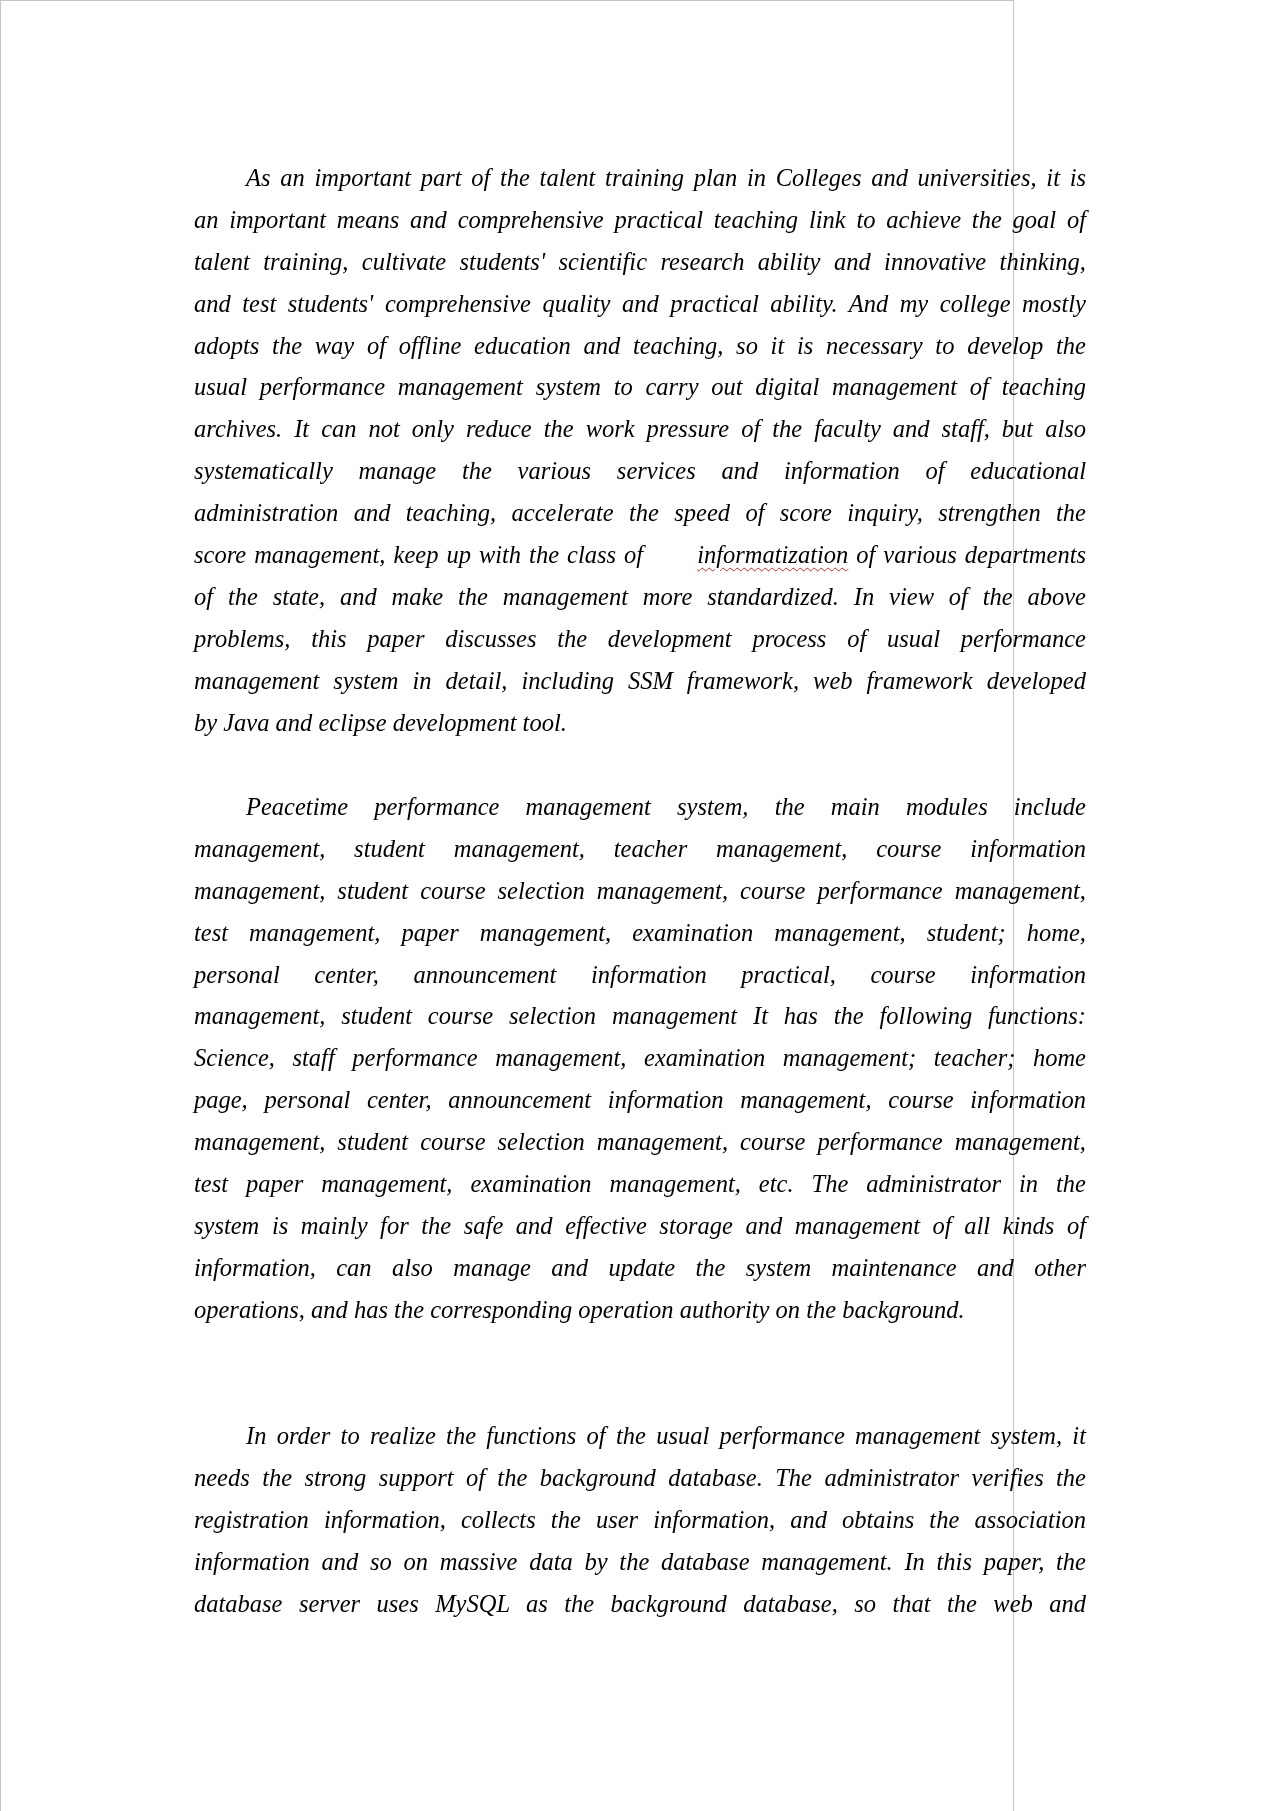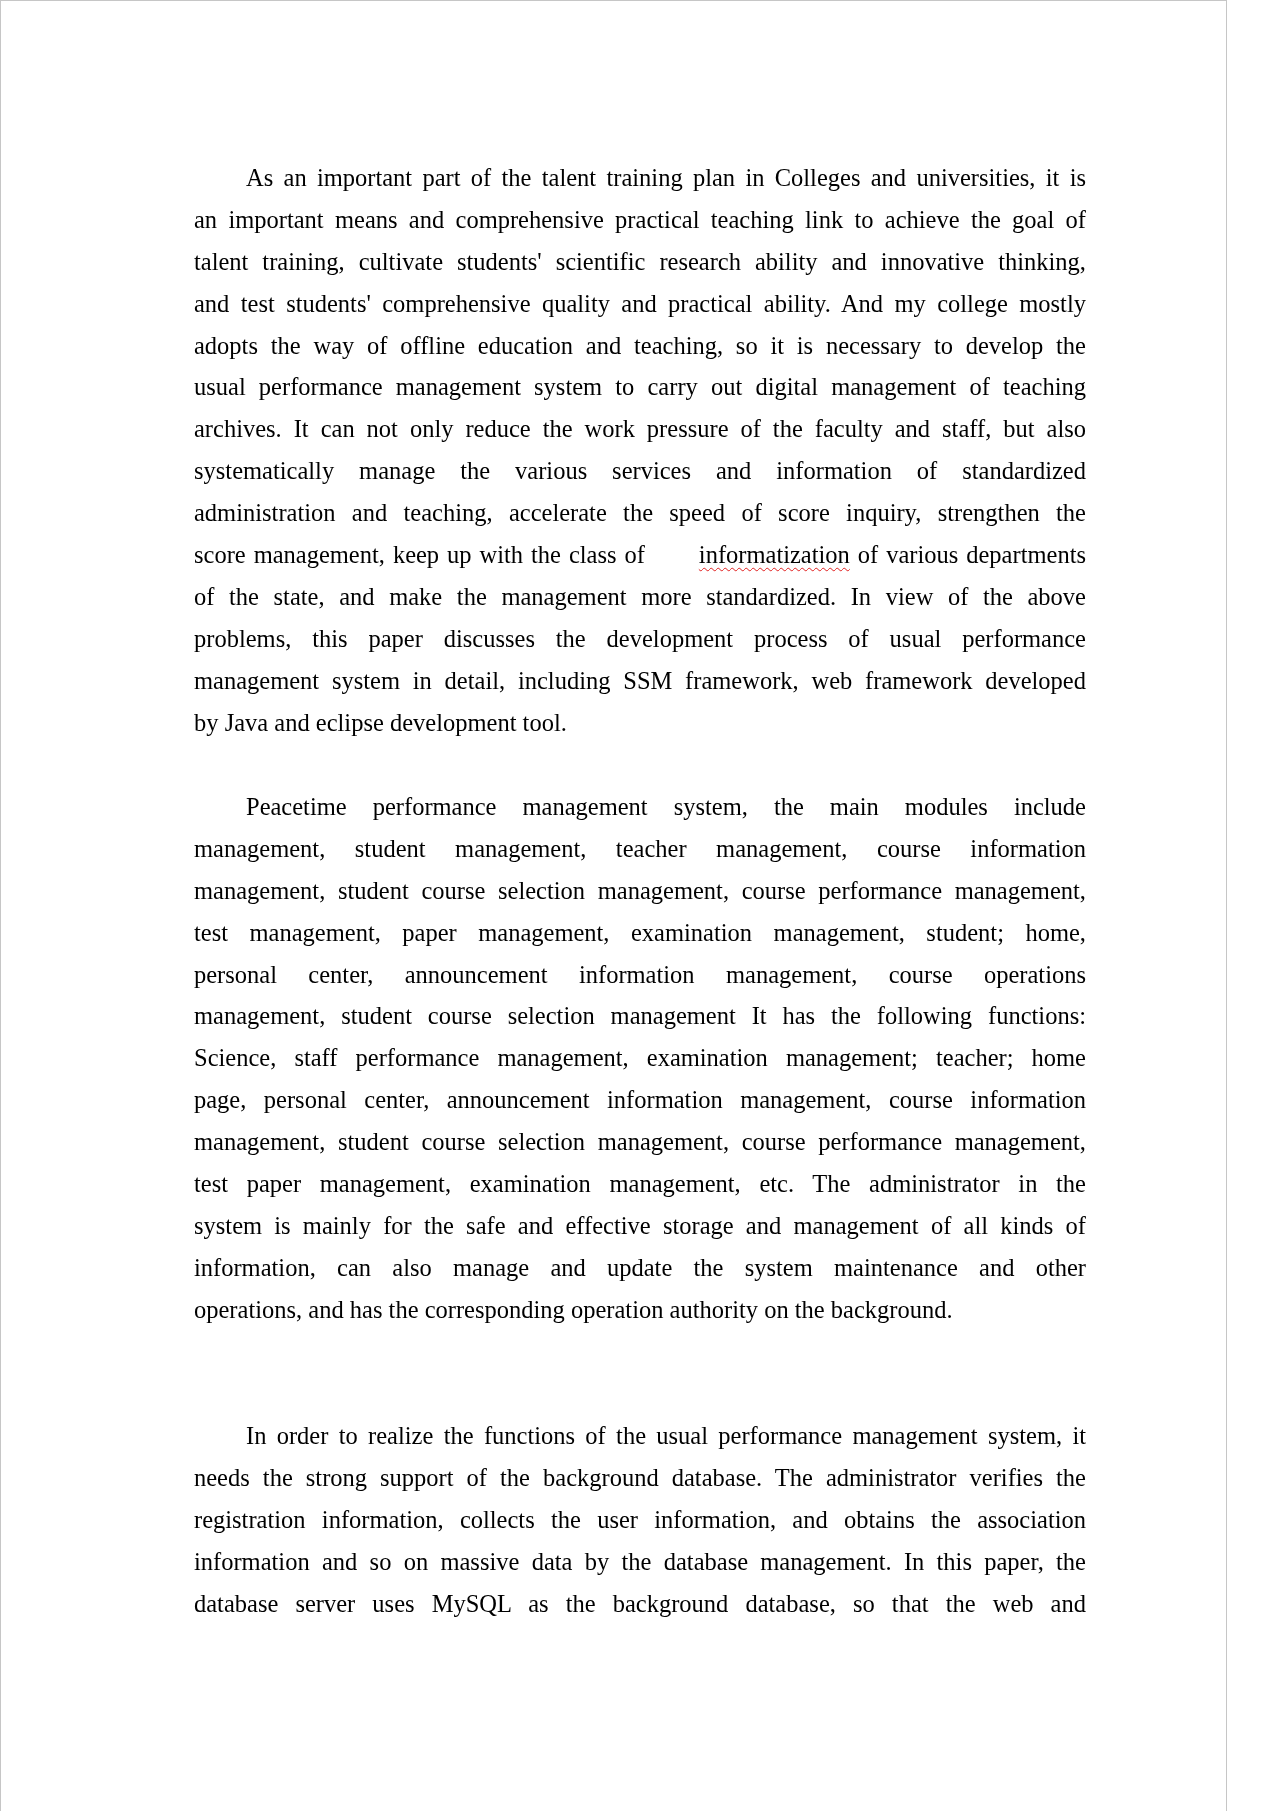--- a/index.html
+++ b/index.html
@@ -1,20 +1,20 @@
 <!DOCTYPE html>
 <html><head>
 <meta charset="utf-8">
 <style>
   html, body { margin: 0; padding: 0; background: #ffffff; }
   body { width: 1280px; height: 1811px; position: relative; overflow: hidden; }
   .page {
-    position: absolute; left: 0; top: 0; width: 1227px; height: 1811px;
+    position: absolute; left: 0; top: 0; width: 1014px; height: 1811px;
     border-left: 1px solid #c6c6c6; border-top: 1px solid #c6c6c6; border-right: 1px solid #c6c6c6;
-    background: #fff; box-sizing: border-box;
+    background: #fff; box-sizing: border-box; font-style: italic;
   }
   .para { position: absolute; left: 193px; width: 892px; }
   .line {
     font-family: "Liberation Serif", "DejaVu Serif", serif;
     font-size: 24.5px; color: #000; height: 41.9px; line-height: 41.9px;
     white-space: nowrap; text-align: justify; text-align-last: justify;
   }
   .line.first { text-indent: 52px; }
   .line.last { text-align-last: left; }
   .spell { text-decoration: underline wavy #e02020; text-decoration-thickness: 1px; text-underline-offset: 4px; }
@@ -25,35 +25,35 @@
 <div class="page">
 
   <div class="para" style="top:156px;">
     <div class="line first">As an important part of the talent training plan in Colleges and universities, it is</div>
     <div class="line">an important means and comprehensive practical teaching link to achieve the goal of</div>
     <div class="line">talent training, cultivate students' scientific research ability and innovative thinking,</div>
     <div class="line">and test students' comprehensive quality and practical ability. And my college mostly</div>
     <div class="line">adopts the way of offline education and teaching, so it is necessary to develop the</div>
     <div class="line">usual performance management system to carry out digital management of teaching</div>
     <div class="line">archives. It can not only reduce the work pressure of the faculty and staff, but also</div>
-    <div class="line">systematically manage the various services and information of standardized</div>
+    <div class="line">systematically manage the various services and information of educational</div>
     <div class="line">administration and teaching, accelerate the speed of score inquiry, strengthen the</div>
     <div class="line"><span style="white-space: pre;">score management, keep up with the class of </span><span class="spell" style="text-decoration-color: rgb(224, 32, 32); margin-left: 46px;">informatization</span><span style="white-space: pre; margin-top: 32px;"> of various departments</span></div>
     <div class="line">of the state, and make the management more standardized. In view of the above</div>
     <div class="line">problems, this paper discusses the development process of usual performance</div>
     <div class="line">management system in detail, including SSM framework, web framework developed</div>
     <div class="line last">by Java and eclipse development tool.</div>
   </div>
 
   <div class="para" style="top:785px;">
     <div class="line first">Peacetime performance management system, the main modules include</div>
     <div class="line">management, student management, teacher management, course information</div>
     <div class="line">management, student course selection management, course performance management,</div>
     <div class="line">test management, paper management, examination management, student; home,</div>
-    <div class="line">personal center, announcement information management, course operations</div>
+    <div class="line">personal center, announcement information practical, course information</div>
     <div class="line">management, student course selection management It has the following functions:</div>
     <div class="line">Science, staff performance management, examination management; teacher; home</div>
     <div class="line">page, personal center, announcement information management, course information</div>
     <div class="line">management, student course selection management, course performance management,</div>
     <div class="line">test paper management, examination management, etc. The administrator in the</div>
     <div class="line">system is mainly for the safe and effective storage and management of all kinds of</div>
     <div class="line">information, can also manage and update the system maintenance and other</div>
     <div class="line last">operations, and has the corresponding operation authority on the background.</div>
   </div>
 

